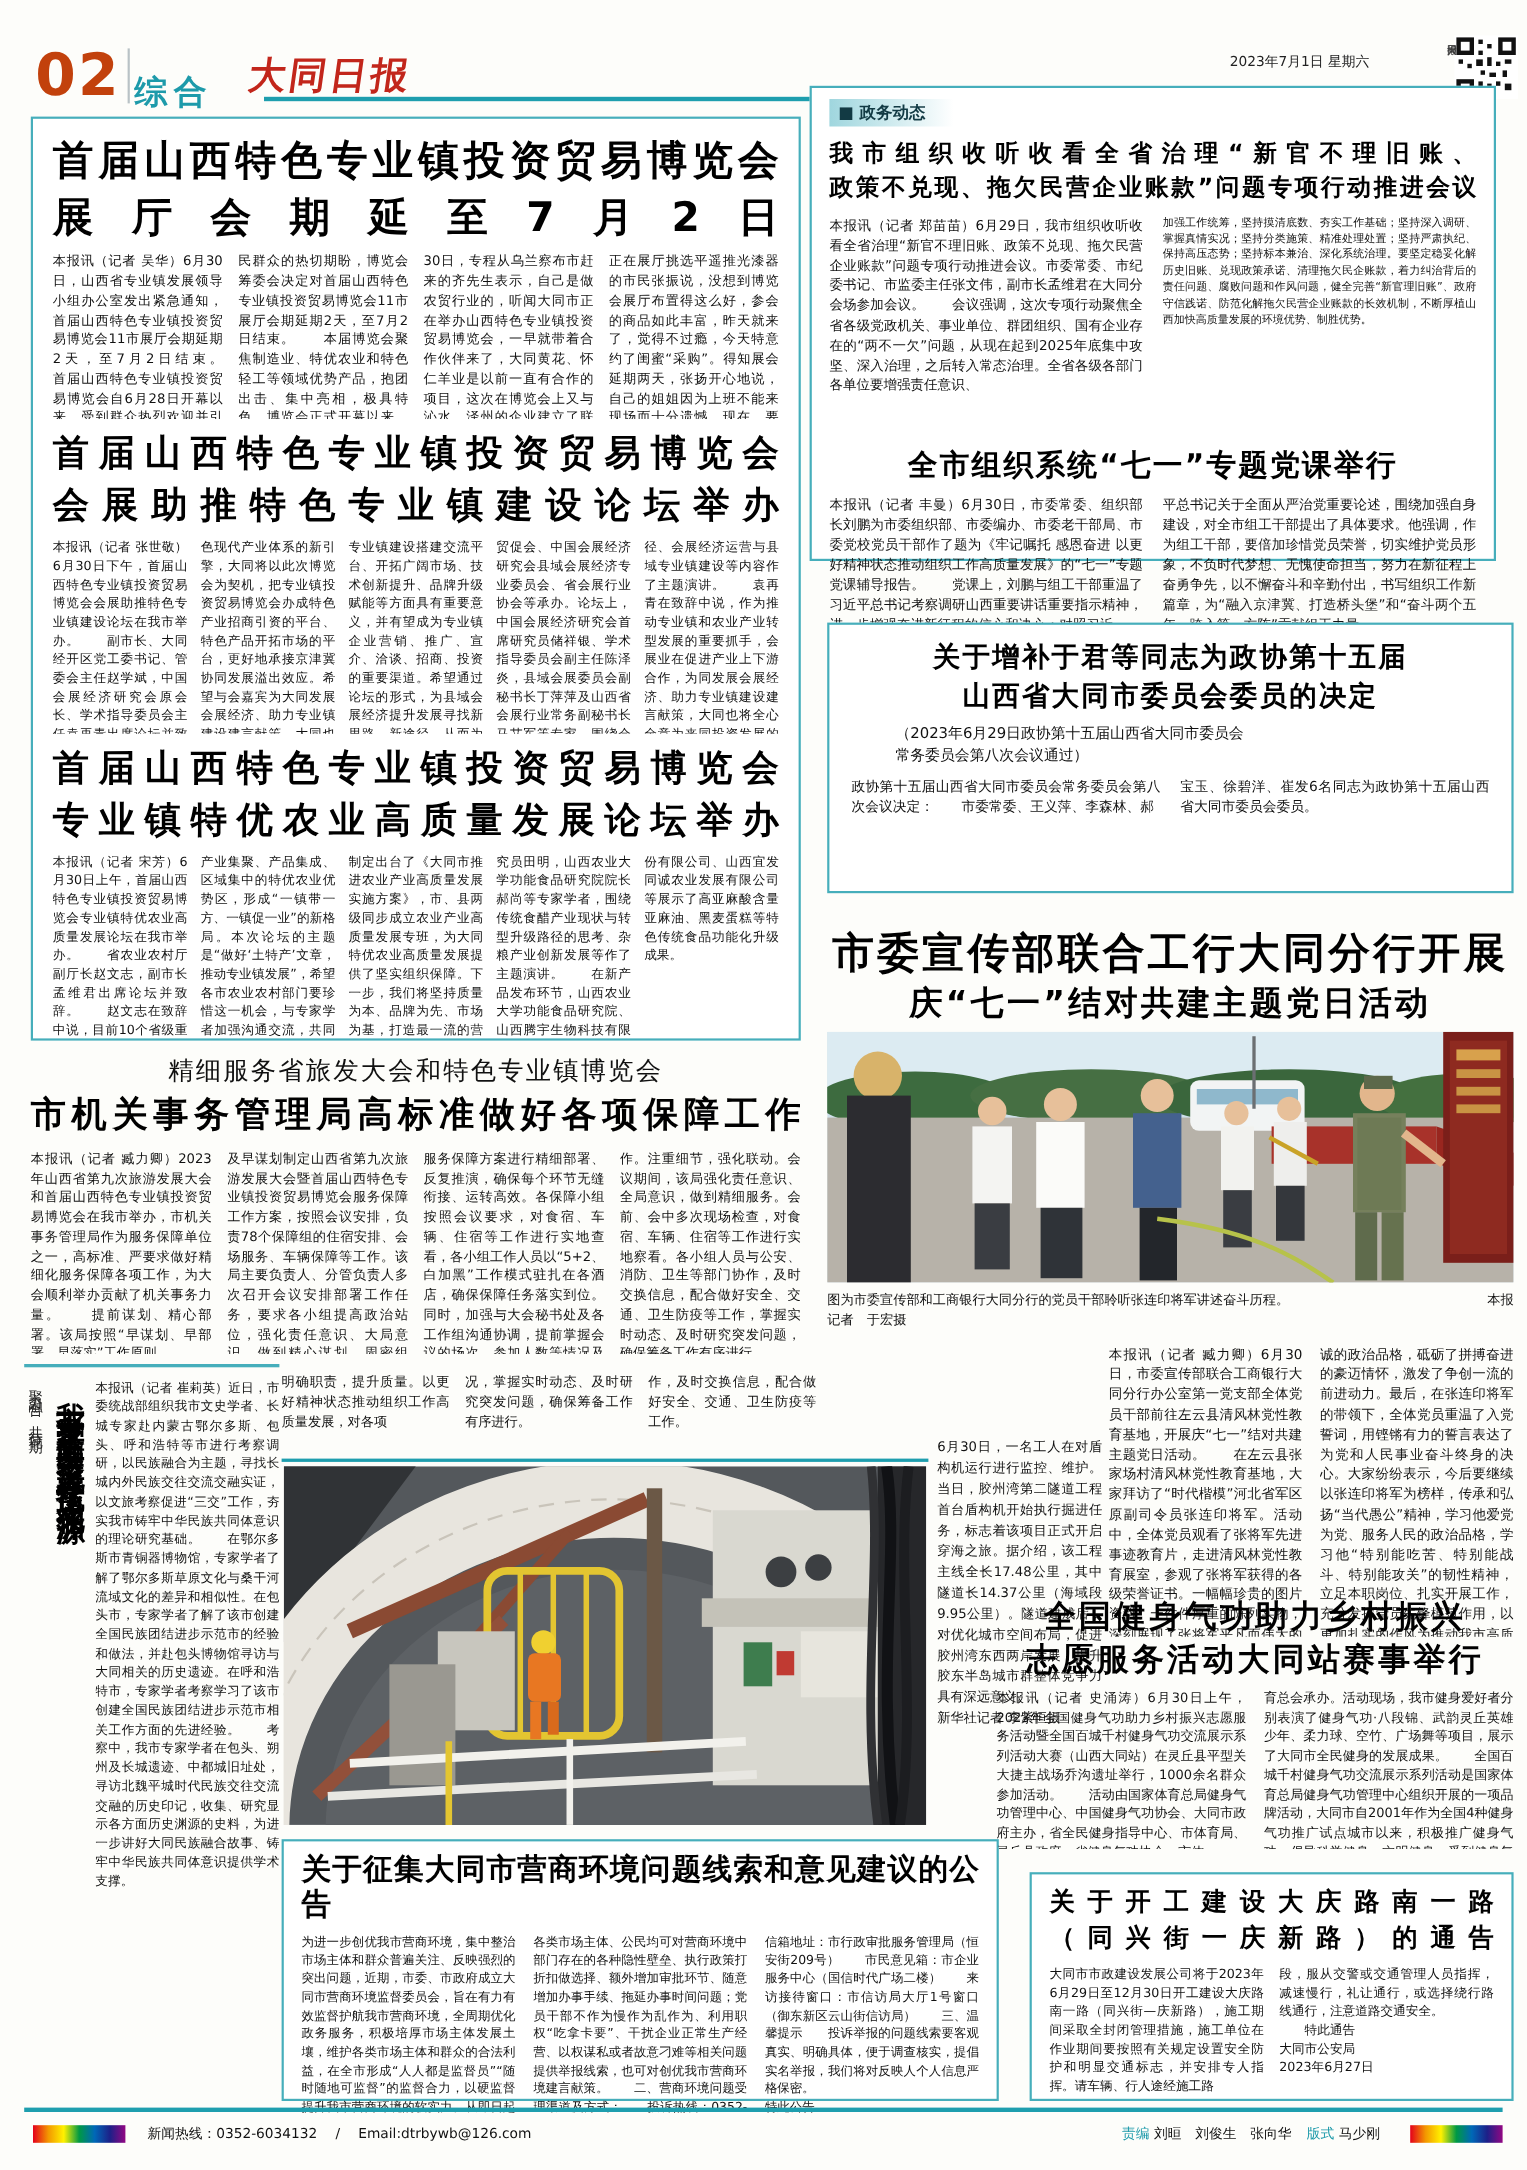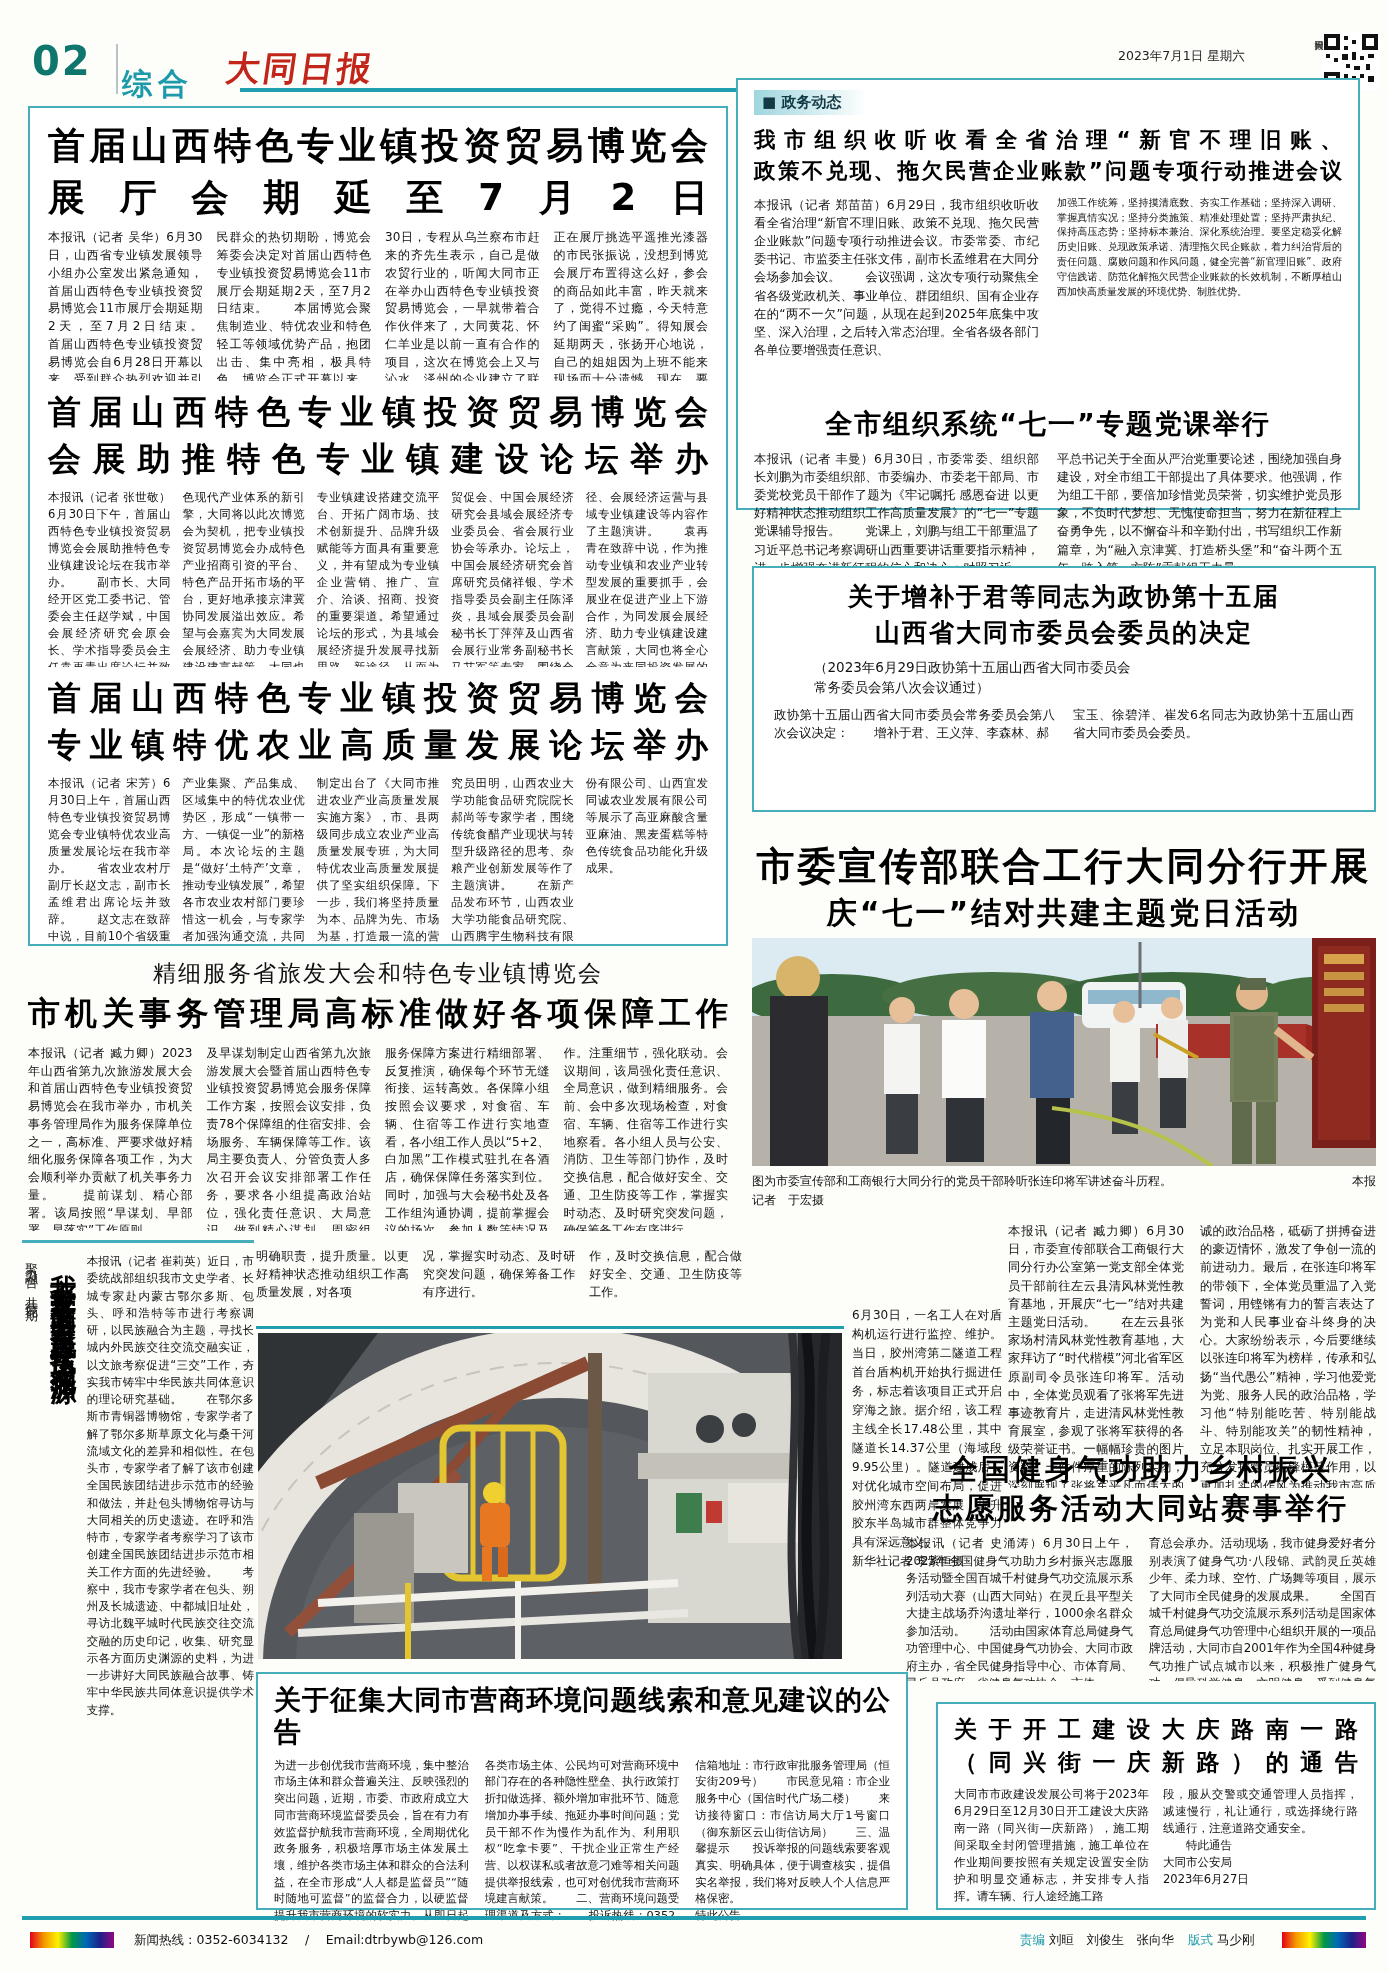--- a/index.html
+++ b/index.html
@@ -1,20 +1,20 @@
 <!DOCTYPE html>
 <html><head>
 <meta charset="utf-8">
 <style>
   html,body{margin:0;padding:0;background:#e9e9e6;}
   #paper{position:relative;width:1388px;height:1973px;background:#fdfdfa;margin:0 auto;
          font-family:"DejaVu Sans",sans-serif;color:#111;overflow:hidden;}
   .abs{position:absolute;}
   
-  .pagenum{font-size:40px;font-weight:bold;color:#0f766e;letter-spacing:2px;}
+  .pagenum{font-size:53px;font-weight:bold;color:#c2410c;letter-spacing:2px;}
   .vdiv{width:2px;background:#b9c2c6;}
   .section{font-size:30px;font-weight:bold;color:#1d9aaa;letter-spacing:6px;}
   .masthead{font-size:34px;font-weight:bold;color:#c2261b;transform:skewX(-8deg);letter-spacing:3px;}
   .date{font-size:12.5px;color:#222;}
   .hrule{background:#1e9eae;}
   
   .box{border:2px solid #46aebb;background:#fff;box-sizing:border-box;}
   .cols{display:flex;gap:14px;}
   .col{flex:1;text-align:justify;overflow:hidden;line-height:1.48;}
   .body12 .col{font-size:12px;}
@@ -202,21 +202,21 @@
       <div class="col" style="font-size:12.3px;">平总书记关于全面从严治党重要论述，围绕加强自身建设，对全市组工干部提出了具体要求。他强调，作为组工干部，要倍加珍惜党员荣誉，切实维护党员形象，不负时代梦想、无愧使命担当，努力在新征程上奋勇争先，以不懈奋斗和辛勤付出，书写组织工作新篇章，为“融入京津冀、打造桥头堡”和“奋斗两个五年、跨入第一方阵”贡献组工力量。</div>
     </div>
   </div>
 
   <div class="abs box" style="left:752px;top:566px;width:624px;height:246px;padding:14px 20px;">
     <div class="hl center" style="font-size:25px;letter-spacing:2px;">关于增补于君等同志为政协第十五届</div>
     <div class="hl center" style="font-size:25px;margin-top:6px;letter-spacing:2px;">山西省大同市委员会委员的决定</div>
     <div class="prewrap" style="font-size:13.5px;margin:10px 0 8px 40px;line-height:1.5;">（2023年6月29日政协第十五届山西省大同市委员会
 常务委员会第八次会议通过）</div>
     <div class="cols" style="height:66px;gap:18px;">
-      <div class="col" style="font-size:12.5px;">政协第十五届山西省大同市委员会常务委员会第八次会议决定：　　增补于君、王义萍、李森林、郝</div>
+      <div class="col" style="font-size:12.5px;">政协第十五届山西省大同市委员会常务委员会第八次会议决定：　　市委常委、王义萍、李森林、郝</div>
       <div class="col" style="font-size:12.5px;">宝玉、徐碧洋、崔发6名同志为政协第十五届山西省大同市委员会委员。</div>
     </div>
   </div>
 
   <div class="abs" style="left:752px;top:844px;width:624px;">
     <div class="hl center" style="font-size:38px;letter-spacing:3px;">市委宣传部联合工行大同分行开展</div>
     <div class="hl center" style="font-size:30px;margin-top:6px;letter-spacing:3px;">庆“七一”结对共建主题党日活动</div>
   </div>
   <div class="abs" style="left:752px;top:938px;width:624px;height:228px;">
     <svg width="624" height="228" viewBox="0 0 624 228">

